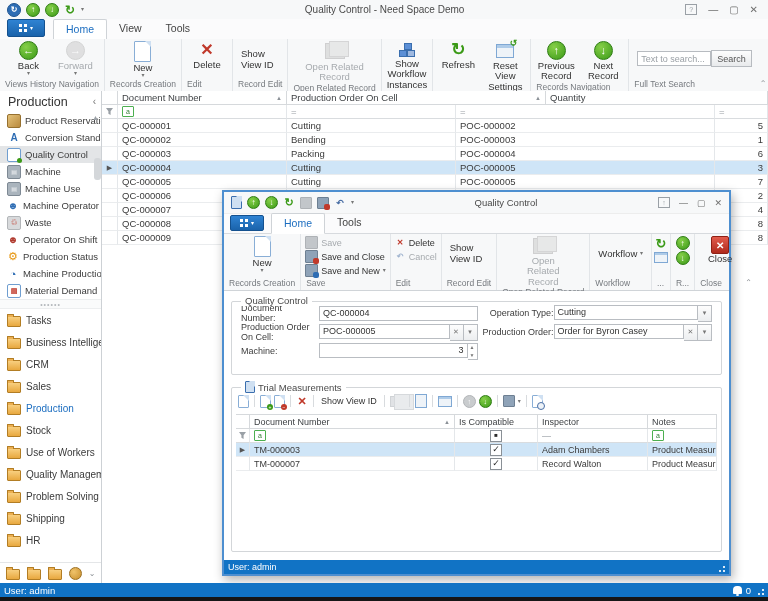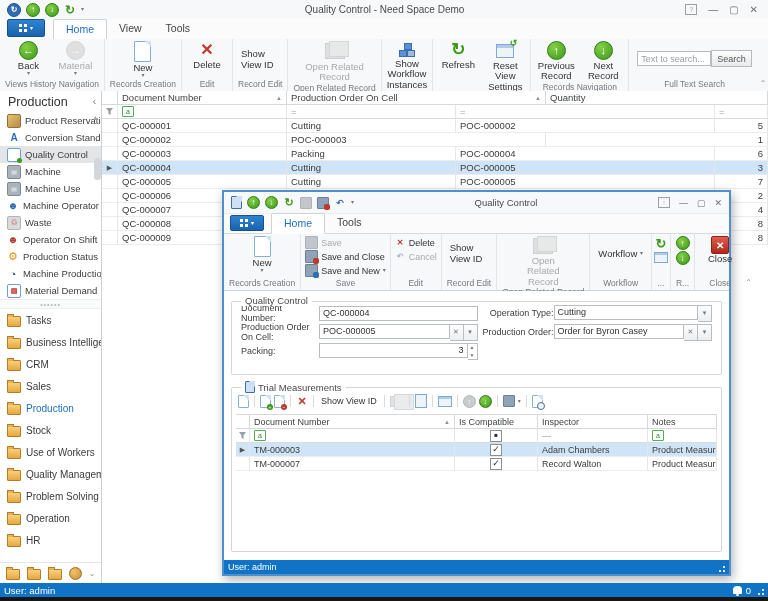--- a/index.html
+++ b/index.html
@@ -37,21 +37,21 @@
   .appbtn{width:36px;height:16px;background:linear-gradient(#2f83d3,#1a63ab);border:1px solid #14518f;border-radius:2px;margin:0 8px 2px 7px;display:flex;align-items:center;justify-content:center;gap:3px;color:#fff;}
   .appbtn .gridglyph{width:8px;height:8px;background:
      linear-gradient(#fff,#fff) 0 0/3px 3px no-repeat,linear-gradient(#fff,#fff) 5px 0/3px 3px no-repeat,
      linear-gradient(#fff,#fff) 0 5px/3px 3px no-repeat,linear-gradient(#fff,#fff) 5px 5px/3px 3px no-repeat;}
   .tab{padding:3px 12px 4px;font-size:10.5px;color:#444;}
   .tab.active{background:#fff;border:1px solid #cfd3d7;border-bottom:1px solid #fff;margin-bottom:-1px;color:#1d6ec0;border-radius:2px 2px 0 0;}
   
   .ribbon{position:absolute;left:0;top:39px;right:0;height:52px;background:#f7f8f9;border-bottom:1px solid #d0d4d8;display:flex;}
   .rgroup{display:flex;flex-direction:column;border-right:1px solid #e2e5e8;padding:1px 2px 0;}
   .rbtns{flex:1;display:flex;align-items:flex-start;justify-content:center;gap:1px;}
-  .rcap{text-align:center;font-size:8.5px;color:#75797e;padding:0 3px 2px;white-space:nowrap;}
+  .rcap{font-size:8.5px;color:#75797e;padding:0 3px 2px;white-space:nowrap;}
   .btnL{display:flex;flex-direction:column;align-items:center;min-width:40px;padding:1px 3px 0;font-size:9.5px;color:#333;text-align:center;line-height:1.1;}
   .btnL .ic{margin-bottom:1px;}
   .btnL.dis{color:#a6aaae;}
   .btnL.dis .ic{filter:grayscale(1);opacity:.55;}
   .btnT{display:flex;align-items:center;justify-content:center;font-size:9.5px;color:#333;padding:0 6px;height:38px;}
   .big{width:17px;height:17px;font-size:11px;}
   .relwin{width:18px;height:14px;background:#c7cbd0;border:1px solid #aab0b5;position:relative;}
   .relwin::before{content:"";position:absolute;left:3px;top:-3px;width:18px;height:14px;background:#d8dcdf;border:1px solid #b5bbc0;}
   .wficon{width:16px;height:14px;position:relative;}
   .wficon i{position:absolute;width:6px;height:5px;background:#5b8fd6;border:1px solid #3a6eae;}
@@ -176,21 +176,21 @@
 <div class="ribbon">
   <div class="rgroup">
     <div class="rbtns">
       <div class="btnL">
         <span class="ic circ grn big">←</span>
         <span>Back</span>
           <span class="caret">▾</span>
       </div>
       <div class="btnL dis">
         <span class="ic circ gry big">→</span>
-        <span>Material</span>
+        <span>Forward</span>
           <span class="caret">▾</span>
       </div>
     </div>
     <div class="rcap">Views History Navigation</div>
   </div>
   <div class="rgroup">
     <div class="rbtns">
       <div class="btnL">
         <span class="ic page" style="width:15px;height:19px;"></span>
         <span>New</span>
@@ -360,21 +360,21 @@
       <div class="sb-group">
         <span class="folder"></span>
         <span>Quality Management</span>
       </div>
       <div class="sb-group">
         <span class="folder"></span>
         <span>Problem Solving Shee</span>
       </div>
       <div class="sb-group">
         <span class="folder"></span>
-        <span>Operation</span>
+        <span>Shipping</span>
       </div>
       <div class="sb-group">
         <span class="folder"></span>
         <span>HR</span>
       </div>
     </div>
   <div class="sb-bottom">
     <span class="folder"></span>
     <span class="folder"></span>
     <span class="folder"></span>
@@ -420,20 +420,21 @@
     <div class="g-row">
       <div class="g-cell g-ind"></div>
       <div class="g-cell" style="width: 160px; flex: 0 0 auto;">QC-000001</div>
       <div class="g-cell" style="width: 160px; flex: 0 0 auto;">Cutting</div>
       <div class="g-cell" style="width: 250px; flex: 0 0 auto;">POC-000002</div>
       <div class="g-cell qty" style="flex: 1 1 0%;">5</div>
     </div>
     <div class="g-row">
       <div class="g-cell g-ind"></div>
       <div class="g-cell" style="width: 160px; flex: 0 0 auto;">QC-000002</div>
+      <div class="g-cell" style="width: 160px; flex: 0 0 auto;">Bending</div>
       <div class="g-cell" style="width: 250px; flex: 0 0 auto;">POC-000003</div>
       <div class="g-cell qty" style="flex: 1 1 0%;">1</div>
     </div>
     <div class="g-row">
       <div class="g-cell g-ind"></div>
       <div class="g-cell" style="width: 160px; flex: 0 0 auto;">QC-000003</div>
       <div class="g-cell" style="width: 160px; flex: 0 0 auto;">Packing</div>
       <div class="g-cell" style="width: 250px; flex: 0 0 auto;">POC-000004</div>
       <div class="g-cell qty" style="flex: 1 1 0%;">6</div>
     </div>
@@ -630,21 +631,21 @@
           <span class="f-btn">▾</span>
         </div>
         <span class="f-label r">Production Order:</span>
         <div class="half">
           <div class="f-input">Order for Byron Casey</div>
           <span class="f-btn">✕</span>
           <span class="f-btn">▾</span>
         </div>
       </div>
       <div class="f-row">
-        <span class="f-label">Packing:</span>
+        <span class="f-label">Machine:</span>
         <div class="half">
           <div class="f-input" style="justify-content:flex-end;">3</div>
           <span class="spin">
               <i>▲</i>
               <i>▼</i>
             </span>
         </div>
         <span class="f-label r"></span>
         <div class="half" style="visibility:hidden;">
             <div class="f-input"></div>

